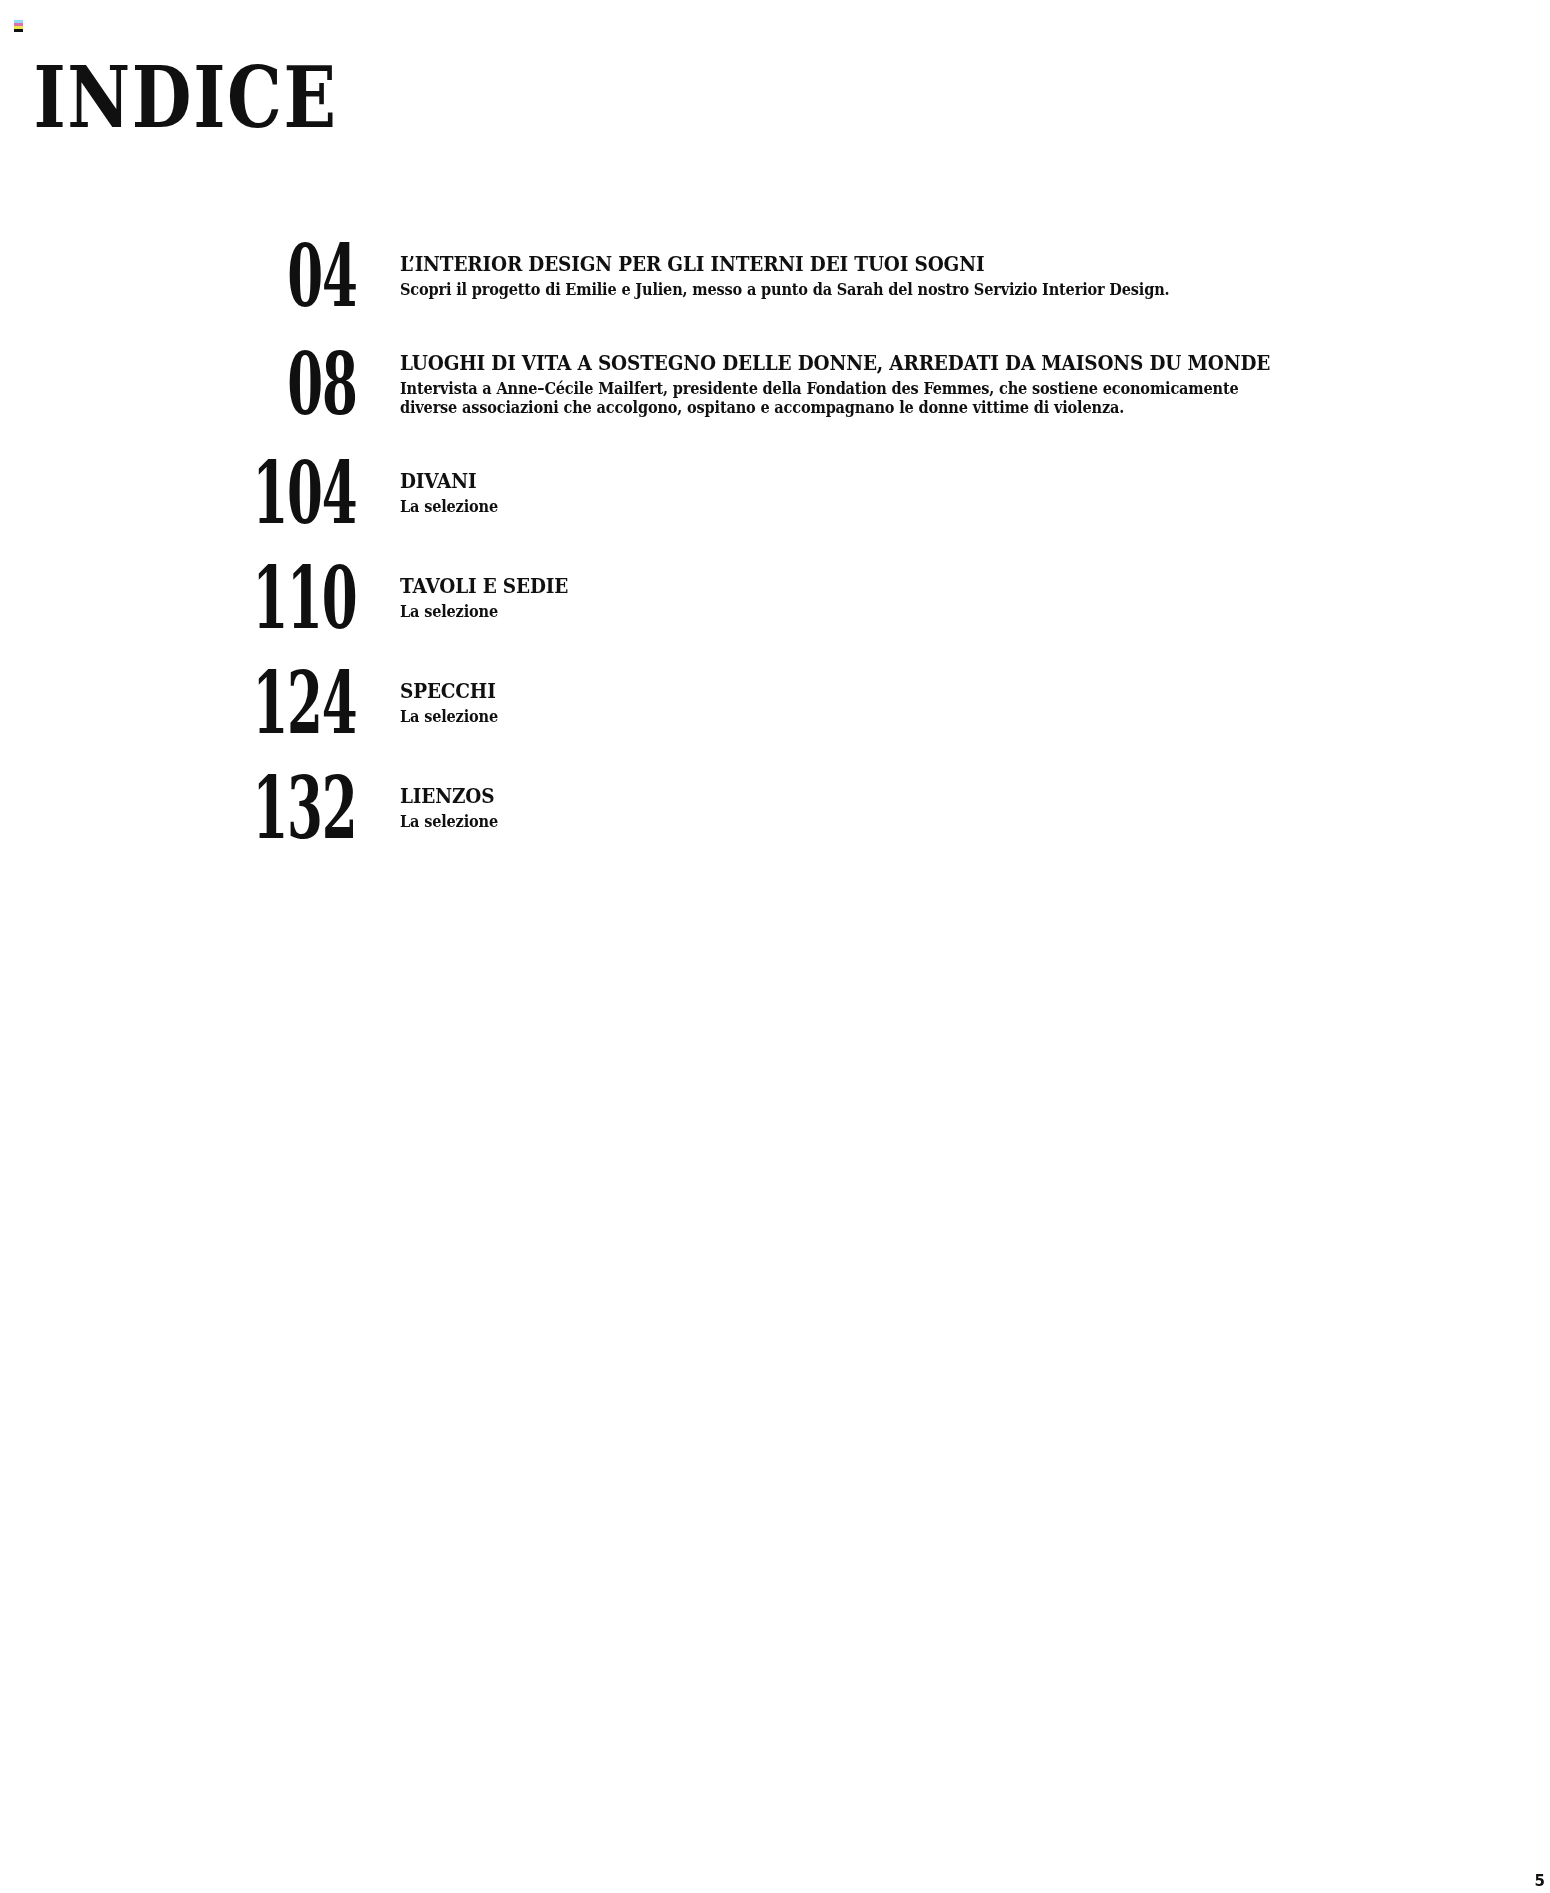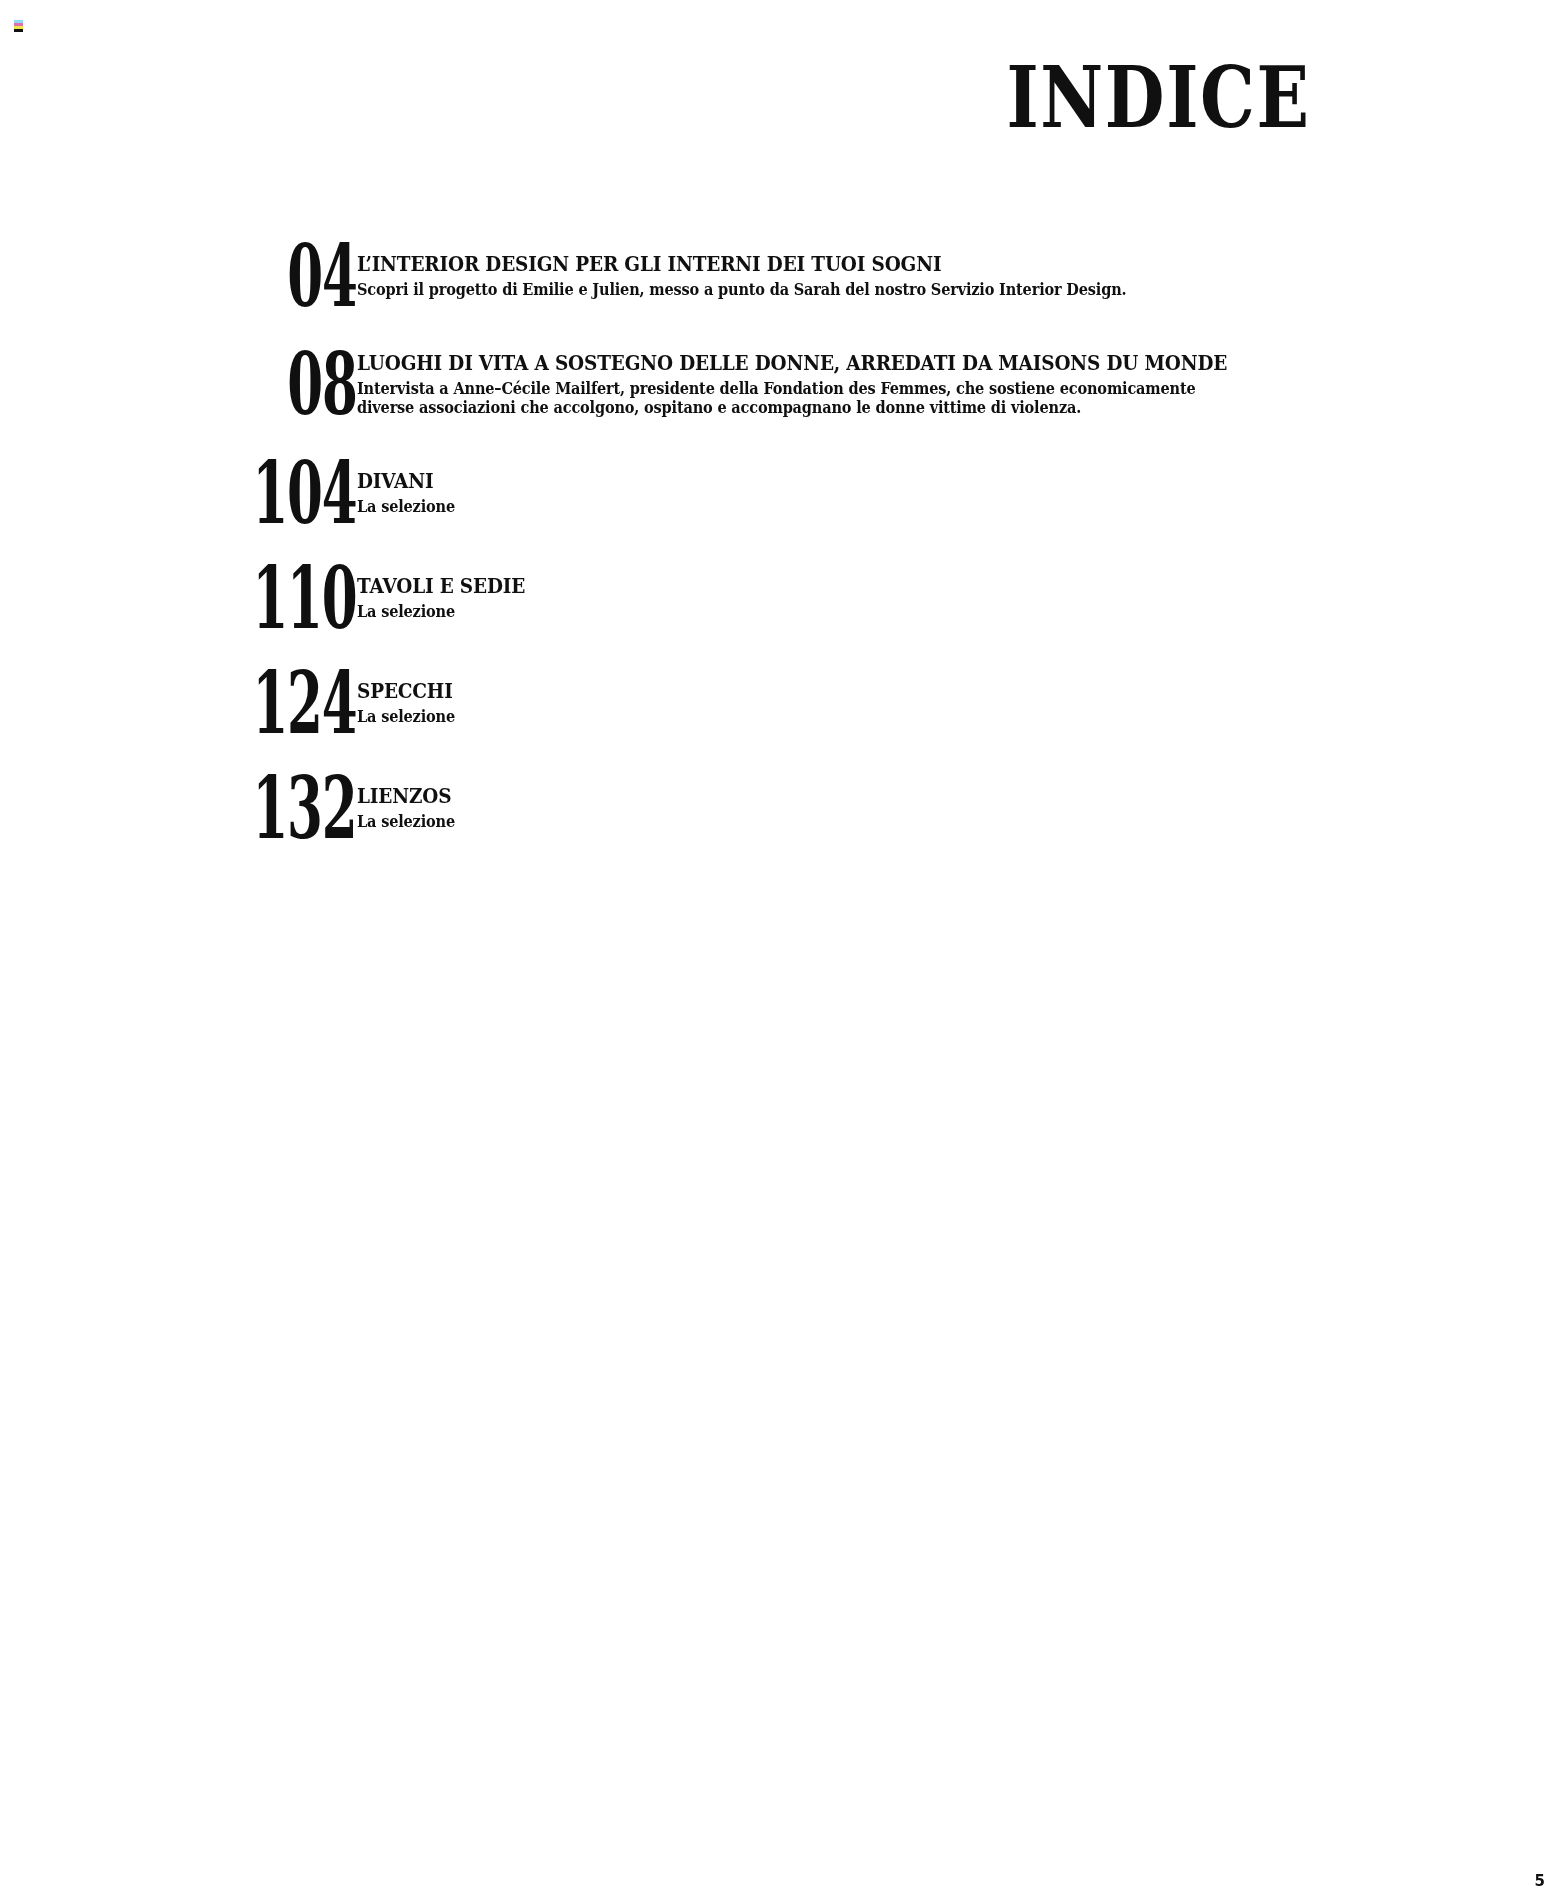--- a/index.html
+++ b/index.html
@@ -15,39 +15,40 @@
   
   .color-bar {
     position: absolute; left: 14px; top: 20px;
     width: 9px; display: flex; flex-direction: column;
   }
   .color-bar .stripe { height: 3px; width: 9px; }
 
   
   .title-wrap {
     position: absolute; top: 56px; left: 0; width: 1344px;
-    text-align: right;
+    text-align: left;
   }
   .title {
     display: inline-block;
     font-size: 84px; font-weight: bold; line-height: 1;
     letter-spacing: 2px;
     transform: scaleX(0.82);
     transform-origin: 50% 50%;
     color: #101010;
   }
 
   
   .toc {
     position: absolute; top: 246px; left: 0; width: 1550px;
     display: flex; flex-direction: column; gap: 45px;
   }
   .toc-row {
     display: grid;
     grid-template-columns: 357px 1fr;
+    column-gap: 43px;
     align-items: center;
     min-height: 60px;
   }
   .toc-num {
     justify-self: end;
     font-size: 86px; font-weight: bold; line-height: 60px;
     letter-spacing: -2px;
     transform: scaleX(0.60);
     transform-origin: 100% 50%;
     color: #101010;

